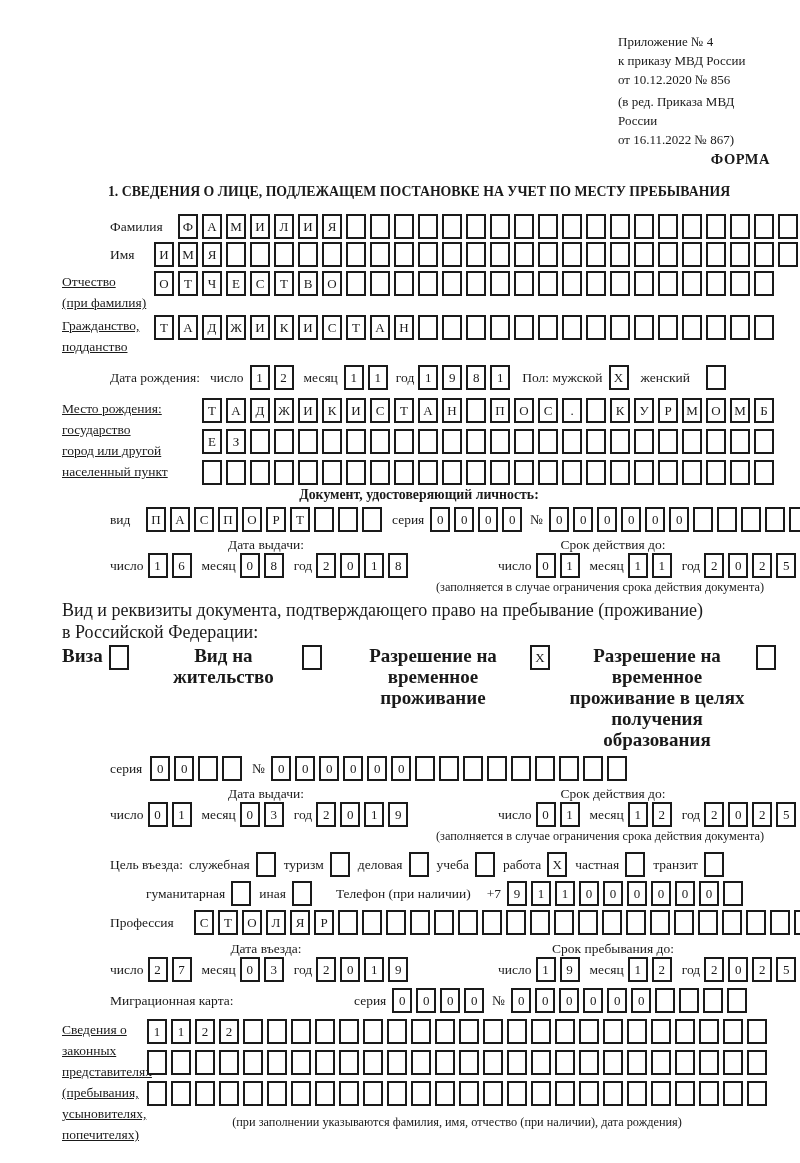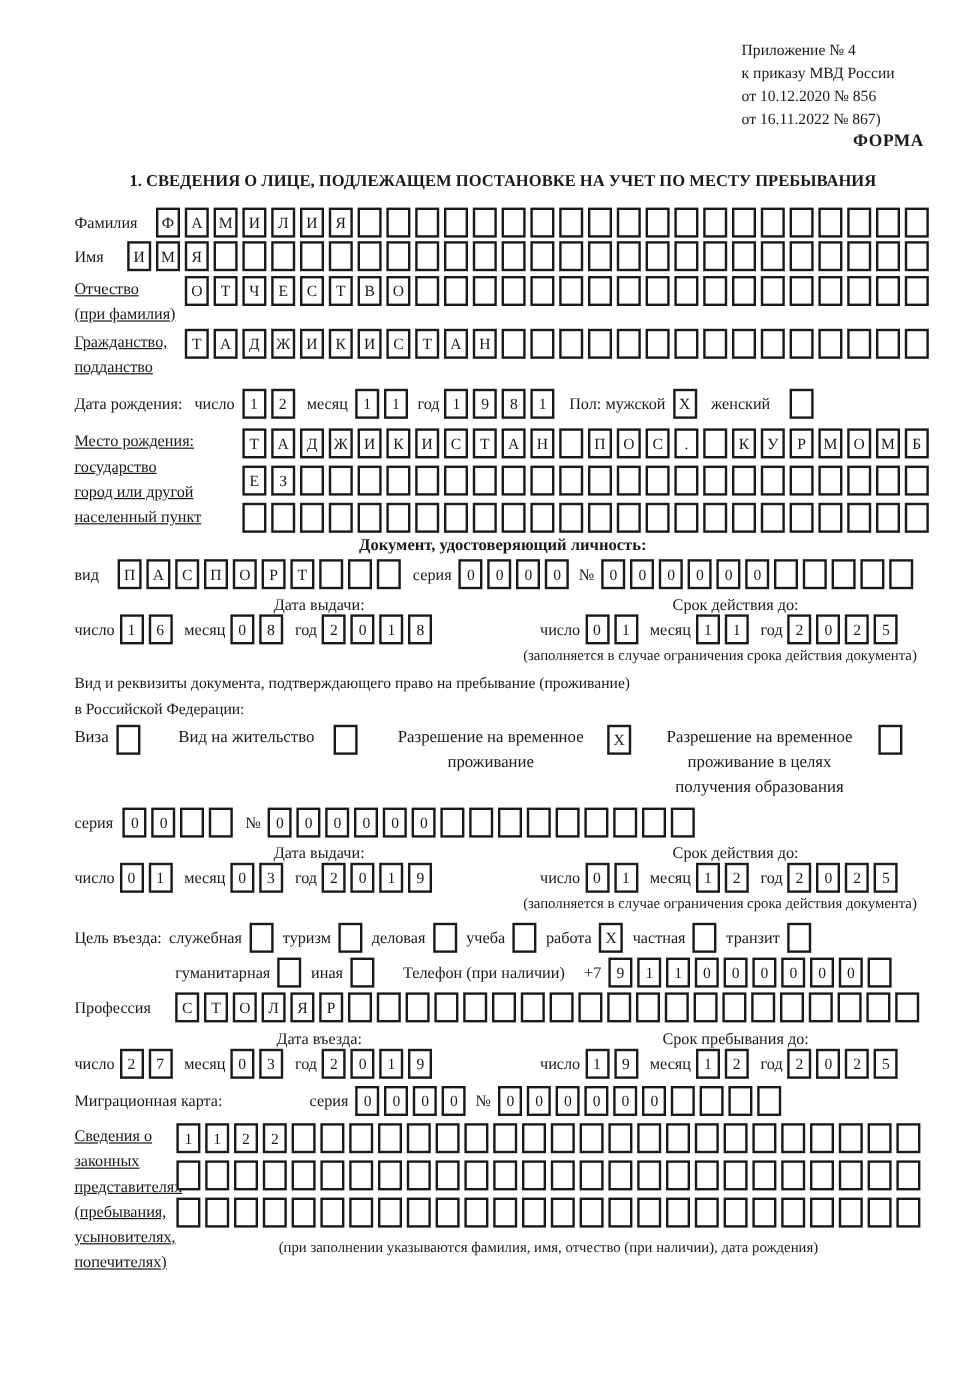--- a/index.html
+++ b/index.html
@@ -11,21 +11,21 @@
   .amend{margin-top:3px;}
   .forma{margin-top:2px;text-align:right;font-weight:bold;font-size:14.5px;letter-spacing:.5px;margin-right:6px;}
 
   .title{margin-top:10px;text-align:center;font-weight:bold;font-size:15px;line-height:23px;}
   .blank-line{display:inline-block;width:58px;height:3px;background:#3a3a3a;margin-left:10px;}
 
   .sec-head{margin-top:16px;text-align:center;font-weight:bold;font-size:13.8px;}
 
   .frow{display:flex;align-items:center;}
   .frow-top{display:flex;align-items:flex-start;}
-  .flabel{font-size:13.5px;flex-shrink:0;white-space:nowrap;}
+  .flabel{font-size:13.5px;flex-shrink:0;white-space:nowrap;margin-left:48px;}
   .lbl-lines{font-size:13.5px;line-height:21px;flex-shrink:0;}
   .lbl-lines span{display:block;white-space:nowrap;text-decoration:underline;}
 
   .cells{display:inline-flex;gap:4px;flex-shrink:0;}
   .cell{box-sizing:border-box;width:20px;height:25px;border:2px solid #1a1a1a;background:#fff;
         display:inline-flex;align-items:center;justify-content:center;
         font-size:13px;line-height:1;flex-shrink:0;}
   .cellrows{display:flex;flex-direction:column;gap:6px;}
 
   .w-surname{width:68px;} .w-name{width:44px;} .w-pat{width:92px;} .w-cit{width:92px;}
@@ -40,41 +40,42 @@
   .two-col{display:flex;}
   .col-l{width:360px;flex-shrink:0;}
   .col-r{flex:1;padding-left:28px;}
   .dg-head{text-align:center;font-size:13.5px;}
   .col-l .dg-head{padding-left:48px;}
   .dategroup{display:flex;align-items:center;}
   .dategroup .flabel{margin-right:4px;}
   .dategroup .gap{margin-left:10px;}
   .note{text-align:right;font-size:12.3px;margin-right:12px;margin-top:2px;}
 
-  .intro{font-size:13px;line-height:22px;margin-top:4px;}
+  .intro{font-size:18px;line-height:22px;margin-top:4px;}
   .opt{display:flex;align-items:flex-start;}
-  .opt-txt{text-align:center;font-size:14px;line-height:21px;}
+  .opt-txt{text-align:center;font-size:19px;line-height:21px;font-weight:bold;}
   .opt-txt span{display:block;}
   .w-opt3{width:174px;} .w-opt4{width:182px;}
 
   .p-lbl{font-size:13.5px;margin-left:8px;margin-right:6px;white-space:nowrap;}
   .p-first{margin-left:6px;}
 
   .mc-label{width:196px;}
   .bottom-note{font-size:12.3px;text-align:center;margin-top:9px;}
 </style>
 </head>
 <body>
 
 <div class="page">
 
   <div class="ref-block">
     <div>Приложение № 4</div>
     <div>к приказу МВД России</div>
     <div>от 10.12.2020 № 856</div>
+    <div class="amend">(в ред. Приказа МВД России</div>
     <div>от 16.11.2022 № 867)</div>
   </div>
 
   <div class="forma">ФОРМА</div>
 
 
   <div class="sec-head">1. СВЕДЕНИЯ О ЛИЦЕ, ПОДЛЕЖАЩЕМ ПОСТАНОВКЕ НА УЧЕТ ПО МЕСТУ ПРЕБЫВАНИЯ</div>
 
   <div class="frow mt14">
     <span class="flabel w-surname">Фамилия</span>

